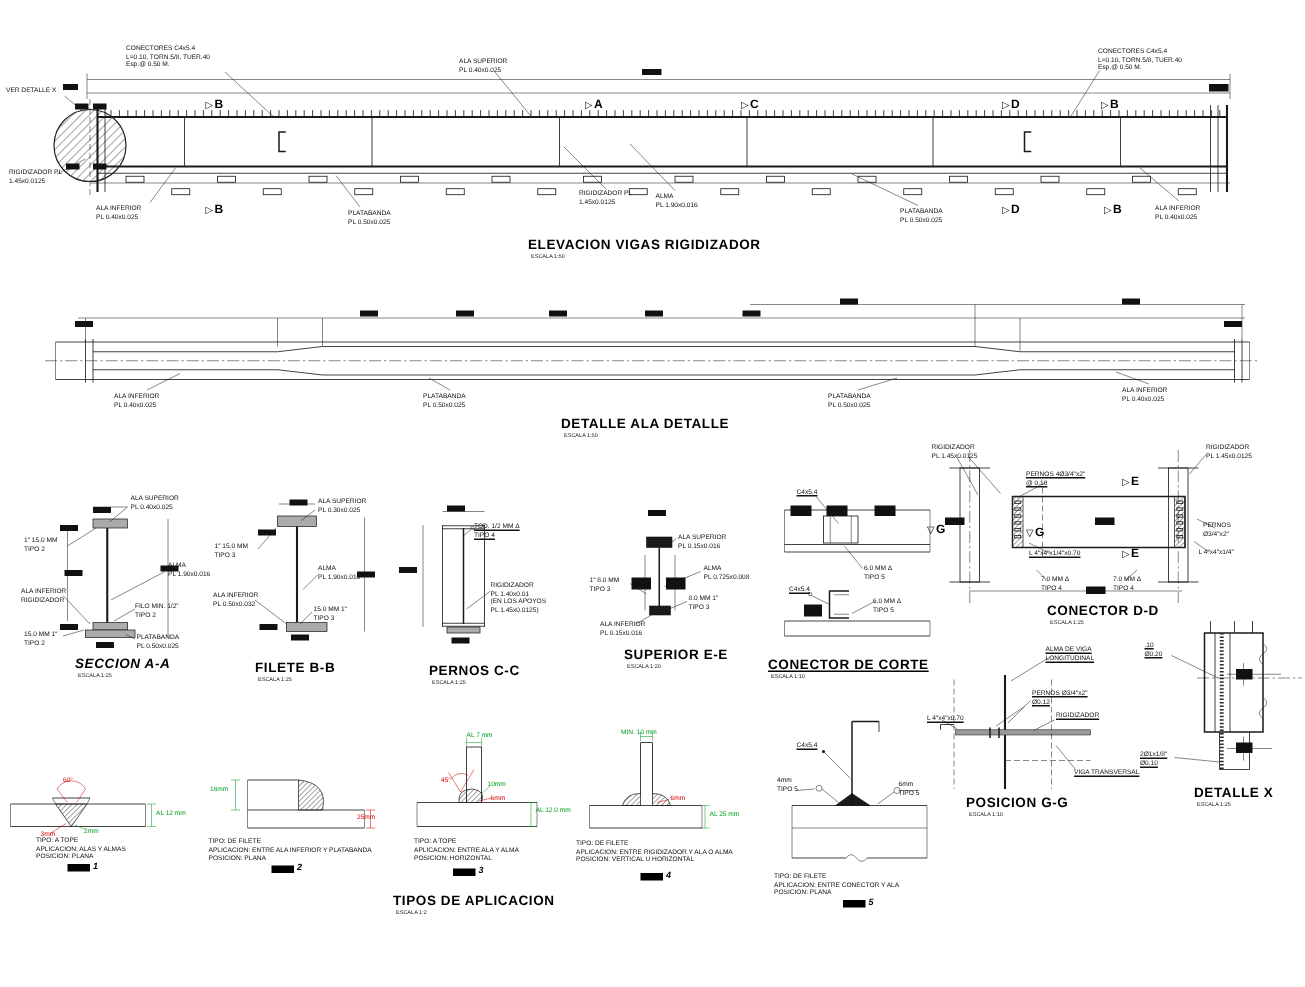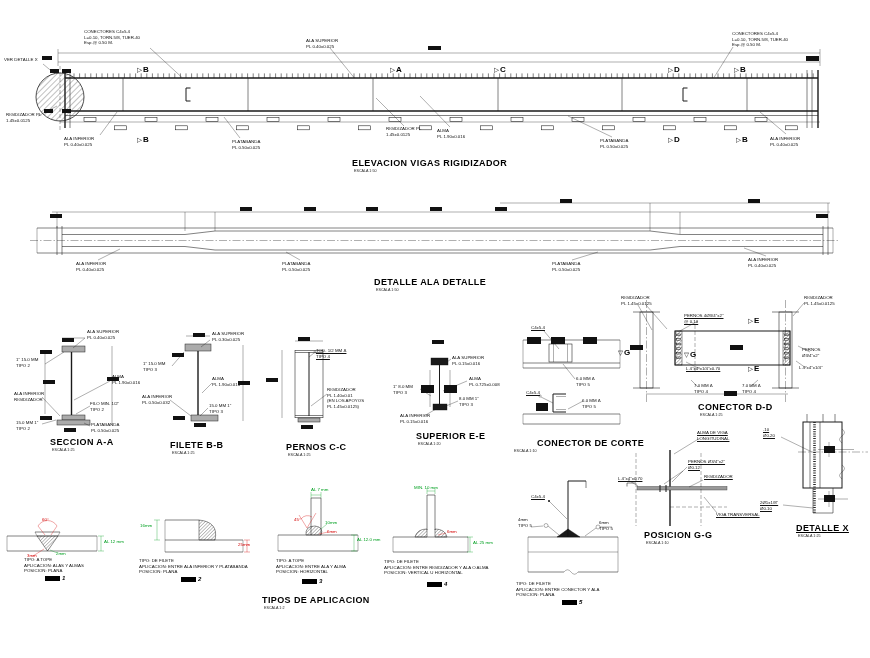--- a/index.html
+++ b/index.html
@@ -580,35 +580,35 @@
     <rect x="824" y="446" width="11" height="7" class="blk"></rect>
     <rect x="824" y="495" width="11" height="7" class="blk"></rect>
   </g>
 </svg>
 
 <div id="anno-layer">
       <div class="title" style="left: 352px; top: 158px;">ELEVACION VIGAS RIGIDIZADOR</div>
       <div class="scale" style="left: 354px; top: 168.5px;">ESCALA 1:50</div>
       <div class="title" style="left: 374px; top: 277px;">DETALLE ALA DETALLE</div>
       <div class="scale" style="left: 376px; top: 287.5px;">ESCALA 1:50</div>
-      <div class="title" style="left: 50px; top: 437px;">SECCION A-A</div>
+      <div class="title" style="left: 50px; top: 437px; font-style: italic;">SECCION A-A</div>
       <div class="scale" style="left: 52px; top: 447.5px;">ESCALA 1:25</div>
       <div class="title" style="left: 170px; top: 440px;">FILETE B-B</div>
       <div class="scale" style="left: 172px; top: 450.5px;">ESCALA 1:25</div>
       <div class="title" style="left: 286px; top: 442px;">PERNOS C-C</div>
       <div class="scale" style="left: 288px; top: 452.5px;">ESCALA 1:25</div>
       <div class="title" style="left: 416px; top: 431px;">SUPERIOR E-E</div>
       <div class="scale" style="left: 418px; top: 441.5px;">ESCALA 1:20</div>
-      <div class="title" style="left: 537px; top: 438px;">CONECTOR DE CORTE</div>
+      <div class="title" style="left: 512px; top: 438px; text-decoration: underline;">CONECTOR DE CORTE</div>
       <div class="scale" style="left: 514px; top: 448.5px;">ESCALA 1:10</div>
       <div class="title" style="left: 698px; top: 402px;">CONECTOR D-D</div>
       <div class="scale" style="left: 700px; top: 412.5px;">ESCALA 1:25</div>
       <div class="title" style="left: 644px; top: 530px;">POSICION G-G</div>
       <div class="scale" style="left: 646px; top: 540.5px;">ESCALA 1:10</div>
-      <div class="title" style="left: 796px; top: 523px; text-decoration: underline;">DETALLE X</div>
+      <div class="title" style="left: 796px; top: 523px;">DETALLE X</div>
       <div class="scale" style="left: 798px; top: 533.5px;">ESCALA 1:25</div>
       <div class="title" style="left: 262px; top: 595px;">TIPOS DE APLICACION</div>
       <div class="scale" style="left: 264px; top: 605.5px;">ESCALA 1:2</div>
       <div class="anno" style="left: 4px; top: 57px;">VER DETALLE X</div>
       <div class="anno" style="left: 84px; top: 29px;">CONECTORES C4x5.4
 L=0.10, TORN.5/8, TUER.40
 Esp.@ 0.50 M.</div>
       <div class="anno" style="left: 306px; top: 38px;">ALA SUPERIOR
 PL 0.40x0.025</div>
       <div class="anno" style="left: 732px; top: 31px;">CONECTORES C4x5.4

